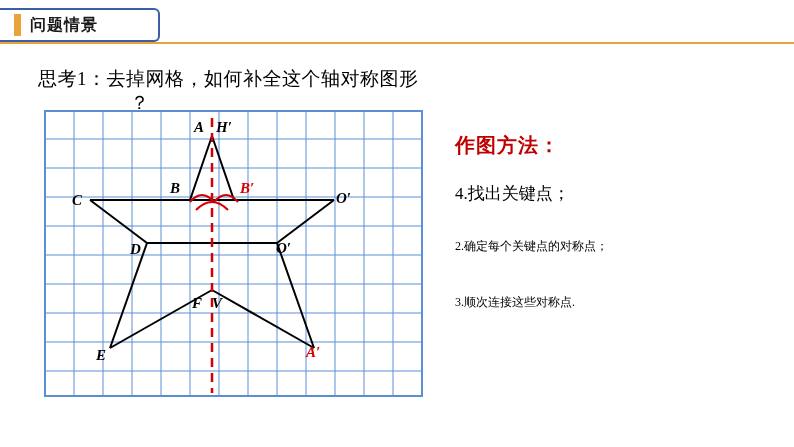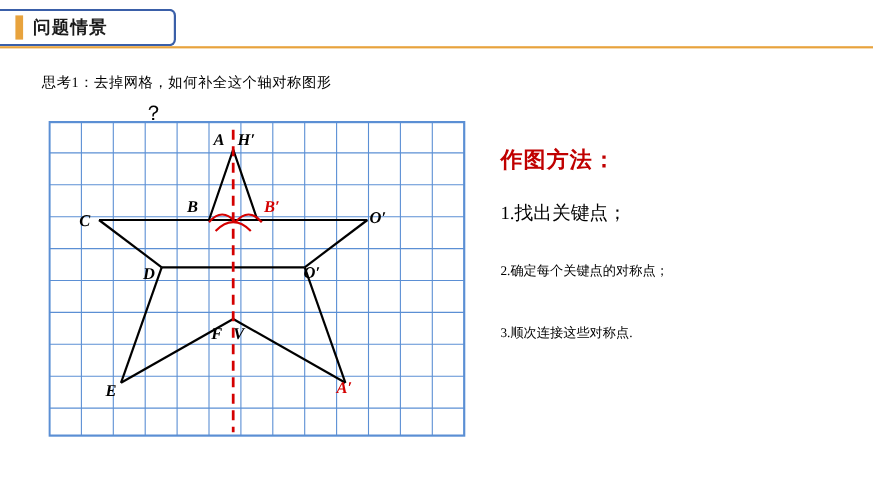--- a/index.html
+++ b/index.html
@@ -60,21 +60,21 @@
     width: 794px;
     height: 2px;
     background: #e8a33d;
   }
 
   
   .question {
     position: absolute;
     left: 38px;
     top: 66px;
-    font-size: 13px;
+    font-size: 19px;
     color: #000;
     letter-spacing: 0.5px;
     white-space: nowrap;
   }
   .question-cont {
     position: absolute;
     left: 130px;
     top: 90px;
     font-size: 19px;
     color: #000;
@@ -190,15 +190,15 @@
     <text x="232" y="143" fill="#000000">O′</text>
     <text x="52" y="250" fill="#000000">E</text>
     <text x="262" y="247" fill="#d40000">A′</text>
     <text x="148" y="198" fill="#000000">F</text>
     <text x="168" y="198" fill="#000000">V</text>
   </g>
 </svg>
 </div>
 
 <div class="method-title" style="top:132px;">作图方法：</div>
-<div class="m1">1.找出关键点；</div>
+<div class="m1">4.找出关键点；</div>
 <div class="m2">2.确定每个关键点的对称点；</div>
 <div class="m3">3.顺次连接这些对称点.</div>
 
 </body></html>

